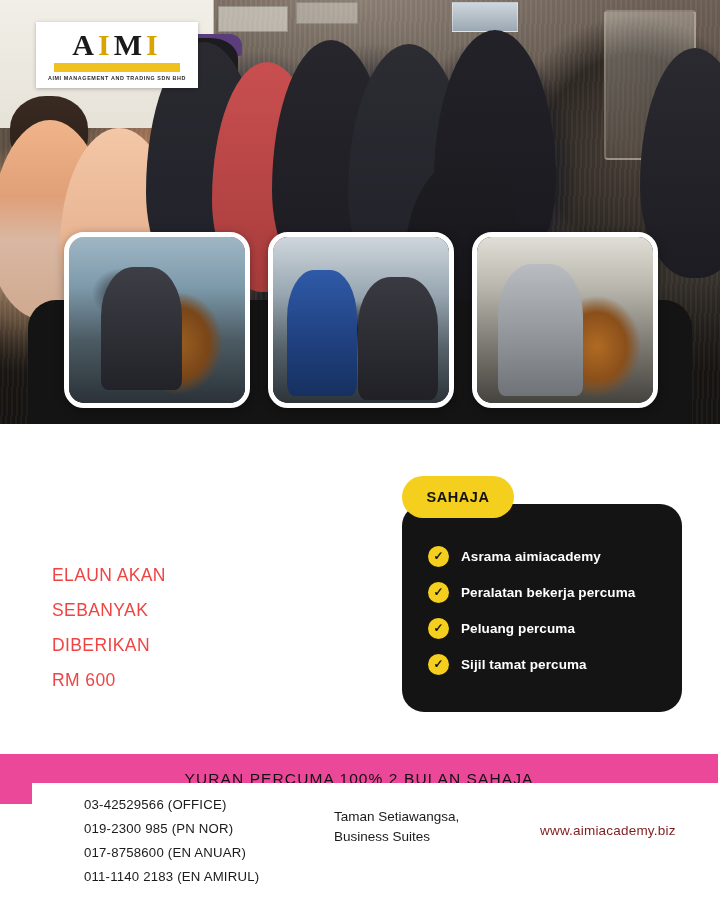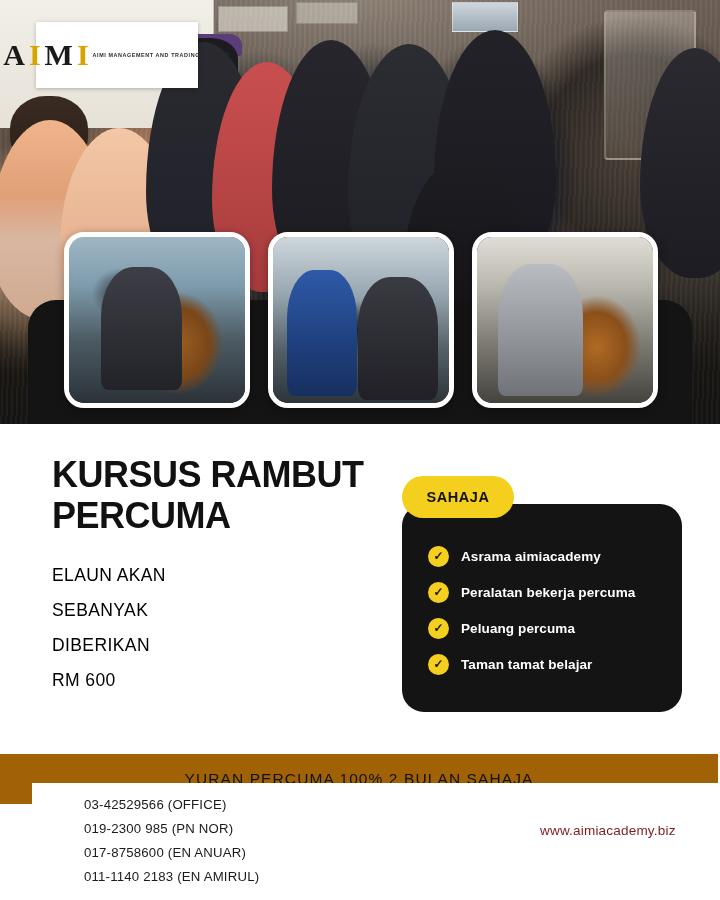--- a/index.html
+++ b/index.html
@@ -62,21 +62,21 @@
     border: 2px solid rgba(205,195,175,0.35);
     border-radius: 4px;
   }
 
   
   .logo-plate {
     position: absolute;
     left: 36px; top: 22px;
     width: 162px; height: 66px;
     background: #ffffff;
-    display: flex; 
+    display: flex; flex-direction: column;
     align-items: center; justify-content: center;
     box-shadow: 0 1px 4px rgba(0,0,0,0.25);
   }
   .logo-word {
     font-family: "Liberation Serif", serif;
     font-weight: 700;
     font-size: 30px;
     letter-spacing: 4px;
     color: #1a1a1a;
     line-height: 1;
@@ -223,21 +223,21 @@
     text-transform: uppercase;
   }
   .subblock {
     position: absolute;
     left: 52px; top: 134px;
     width: 300px;
     font-size: 17.5px;
     font-weight: 400;
     line-height: 2;
     letter-spacing: 0.4px;
-    color: #000000;
+    color: #ef4444;
     text-transform: uppercase;
   }
   .subblock div { white-space: nowrap; }
 
   
   .manfaat-pill {
     position: absolute;
     left: 402px; top: 52px;
     width: 112px; height: 42px;
     background: #f5cf1d;
@@ -274,21 +274,21 @@
   .benefit-text {
     font-size: 13.5px; font-weight: 700; color: #ffffff;
     letter-spacing: 0.1px; white-space: nowrap;
   }
 
   
   .yellow-strip {
     position: absolute;
     left: 0; top: 754px;
     width: 718px; height: 50px;
-    background: #a16207;
+    background: #ec4899;
     display: flex; align-items: center; justify-content: center;
     z-index: 6;
   }
   .yellow-strip .txt {
     font-size: 15.5px; font-weight: 400;
     letter-spacing: 1.1px; color: #121212;
     text-transform: uppercase;
   }
 
   
@@ -367,21 +367,20 @@
       </div>
     <div class="card c2">
         <div class="scene"></div>
       </div>
     <div class="card c3">
         <div class="scene"></div>
       </div>
   </div>
 
   <div class="content">
-    <div class="headline">KURSUS RAMBUT PERCUMA</div>
 
     <div class="subblock">
       <div>ELAUN AKAN</div>
       <div>SEBANYAK</div>
       <div>DIBERIKAN</div>
       <div>RM 600</div>
     </div>
 
     <div class="benefits">
       <div class="benefit-row">
@@ -391,34 +390,38 @@
       <div class="benefit-row">
         <span class="check">✓</span>
         <span class="benefit-text">Peralatan bekerja percuma</span>
       </div>
       <div class="benefit-row">
         <span class="check">✓</span>
         <span class="benefit-text">Peluang percuma</span>
       </div>
       <div class="benefit-row">
         <span class="check">✓</span>
-        <span class="benefit-text">Taman tamat belajar</span>
+        <span class="benefit-text">Sijil tamat percuma</span>
       </div>
     </div>
 
     <div class="manfaat-pill">SAHAJA</div>
   </div>
 
   <div class="yellow-strip">
     <span class="txt">YURAN PERCUMA 100% 2 BULAN SAHAJA</span>
   </div>
 
   <div class="footer">
     <div class="phones">
       <div>03-42529566 (OFFICE)</div>
       <div>019-2300 985 (PN NOR)</div>
       <div>017-8758600 (EN ANUAR)</div>
       <div>011-1140 2183 (EN AMIRUL)</div>
     </div>
+    <div class="address">
+      <div>Taman Setiawangsa,</div>
+      <div>Business Suites</div>
+    </div>
     <div class="website">www.aimiacademy.biz</div>
   </div>
 
 </div>
 
 </body></html>

